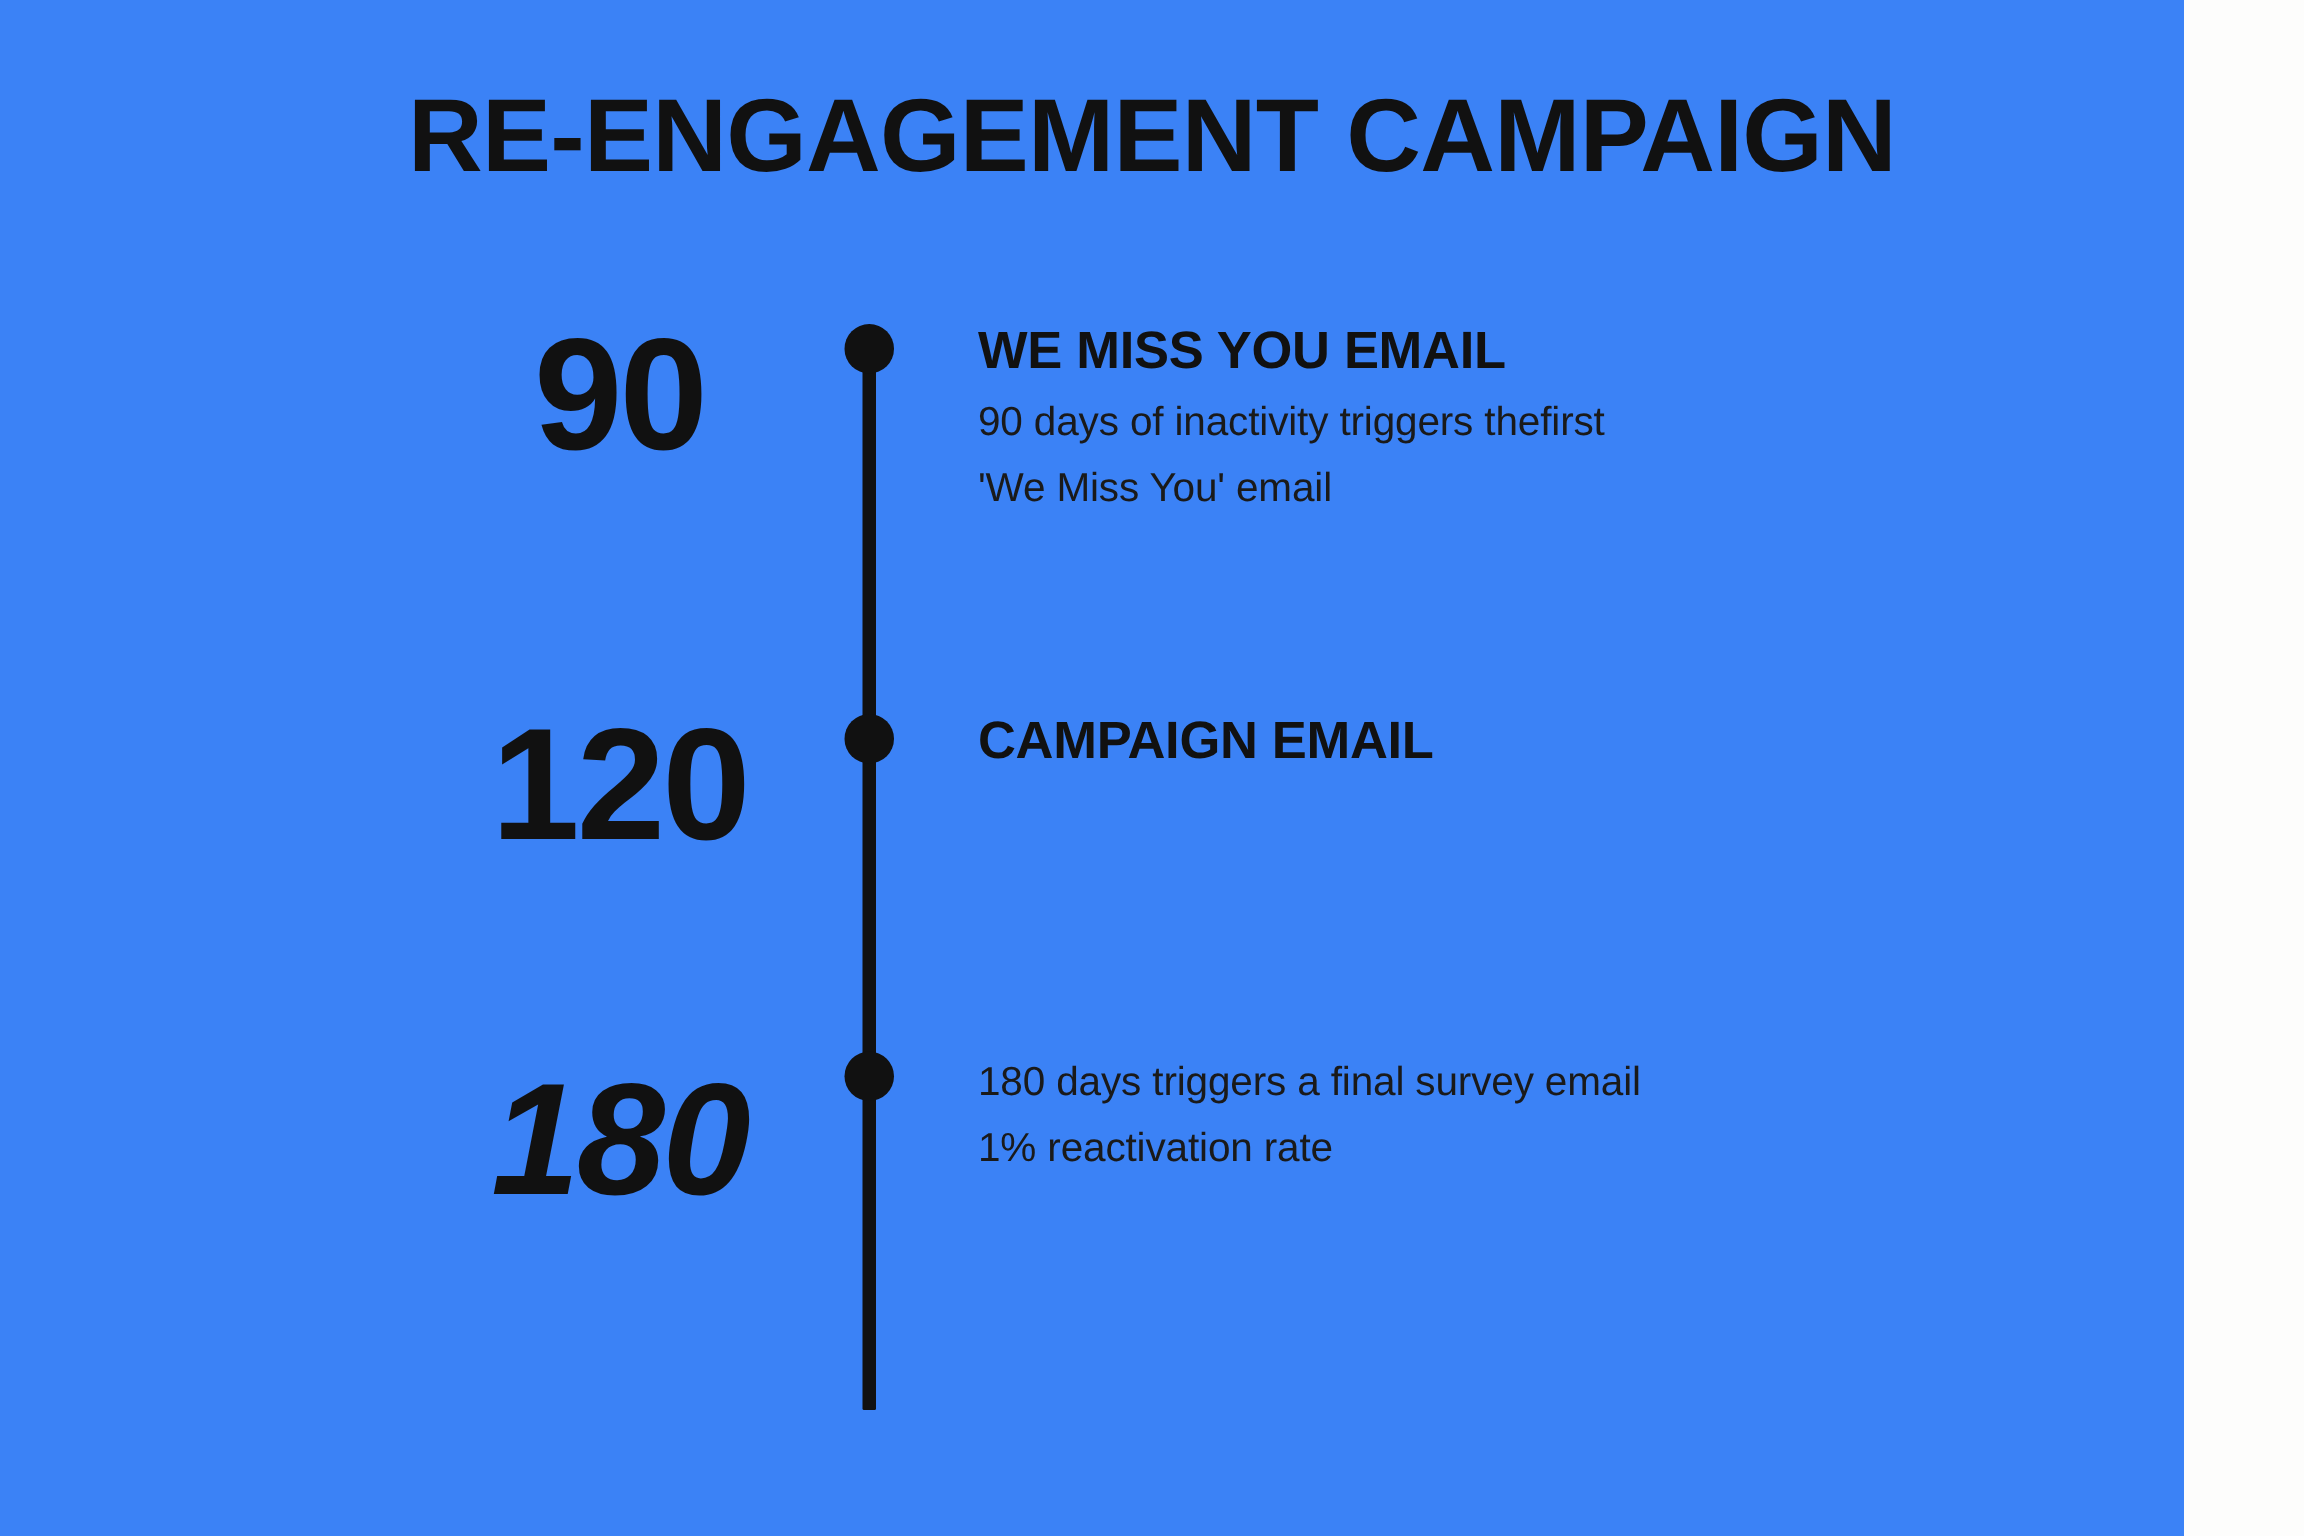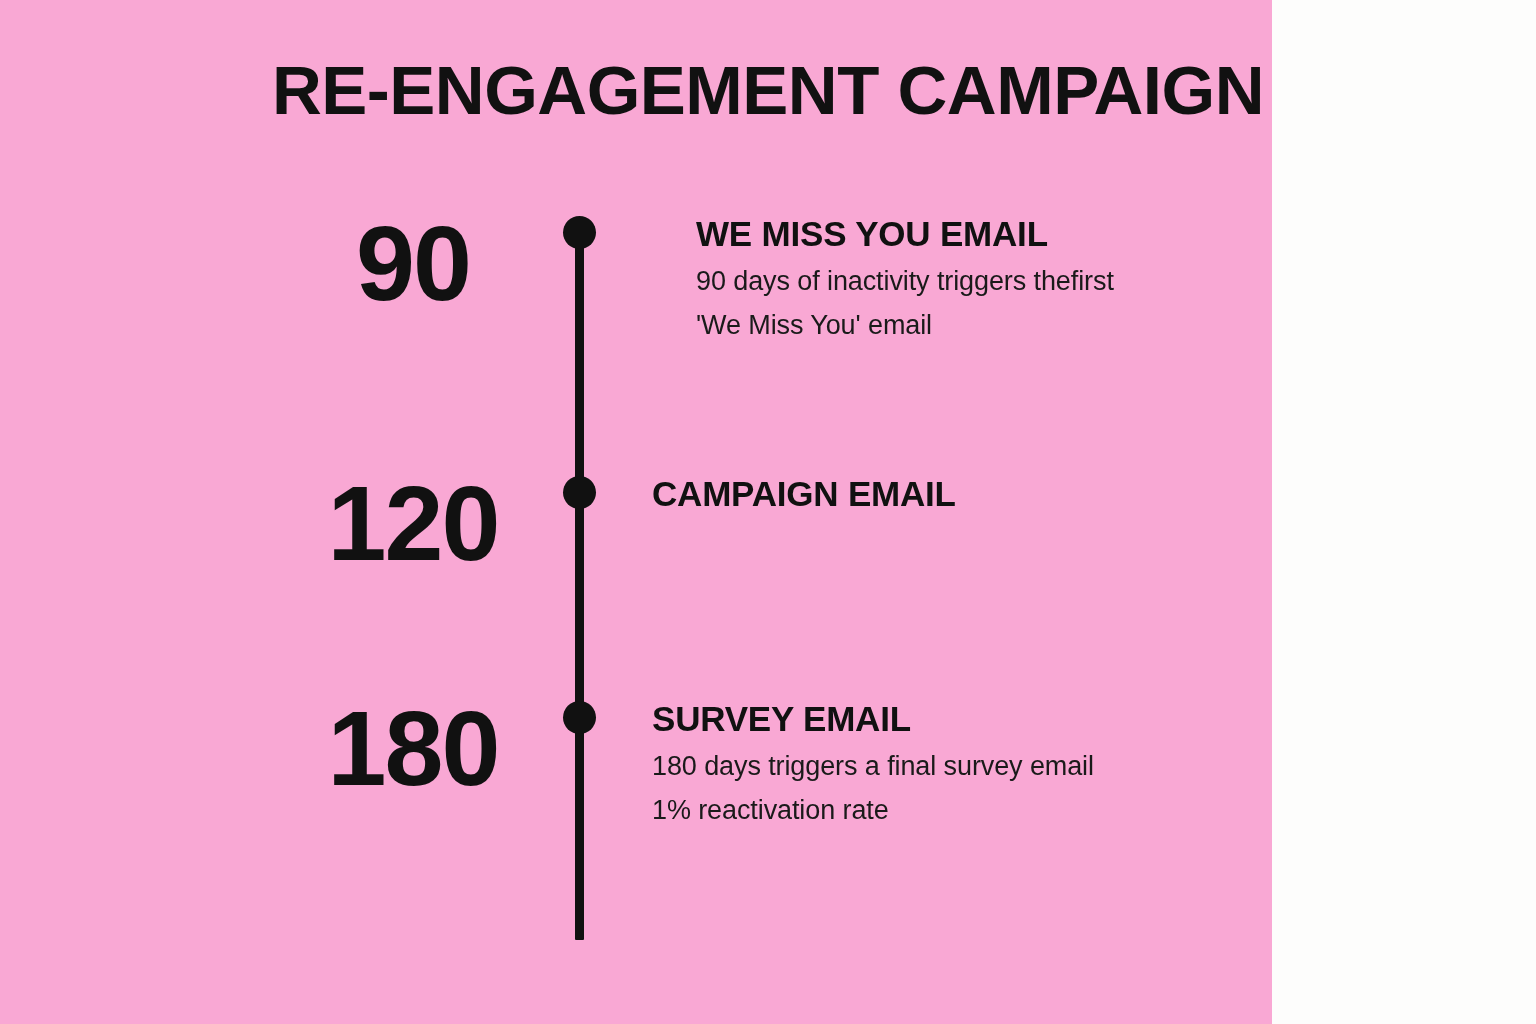--- a/index.html
+++ b/index.html
@@ -13,23 +13,23 @@
     background: #fdfdfc;
     font-family: "Liberation Sans", sans-serif;
     color: #111111;
     overflow: hidden;
     position: relative;
   }
 
   
   #infographic {
     position: relative;
-    width: 1272px;
+    width: 1456px;
     height: 1024px;
-    background: #f9a8d4;
+    background: #3b82f6;
   }
 
   
   #title {
     position: absolute;
     left: 0;
     top: 56px;
     width: 1536px;
     text-align: center;
     font-family: "Liberation Sans", sans-serif;
@@ -120,42 +120,41 @@
 
 <div id="infographic">
 
   <div id="title">RE-ENGAGEMENT CAMPAIGN</div>
 
   <div id="timeline-axis"></div>
 
   <div class="timeline-row" style="top:210px;">
     <div class="row-day" style="top:0px;">90</div>
     <div class="timeline-dot" style="top:6px;"></div>
-    <div class="row-content" style="top:4px;margin-left:44px;">
+    <div class="row-content" style="top:4px;">
       <div class="row-heading">WE MISS YOU EMAIL</div>
       <ul class="row-lines">
         <li class="row-line">90 days of inactivity triggers thefirst</li>
         <li class="row-line">'We Miss You' email</li>
       </ul>
     </div>
   </div>
 
   <div class="timeline-row" style="top:470px;">
     <div class="row-day" style="top:0px;">120</div>
     <div class="timeline-dot" style="top:6px;"></div>
     <div class="row-content" style="top:4px;">
       <div class="row-heading">CAMPAIGN EMAIL</div>
     </div>
   </div>
 
   <div class="timeline-row" style="top:695px;">
-    <div class="row-day" style="top:0px;">180</div>
+    <div class="row-day" style="top:12px;font-style:italic;">180</div>
     <div class="timeline-dot" style="top:6px;"></div>
     <div class="row-content" style="top:4px;">
-      <div class="row-heading">SURVEY EMAIL</div>
       <ul class="row-lines">
         <li class="row-line">180 days triggers a final survey email</li>
         <li class="row-line">1% reactivation rate</li>
       </ul>
     </div>
   </div>
 
 </div>
 
 </body></html>

